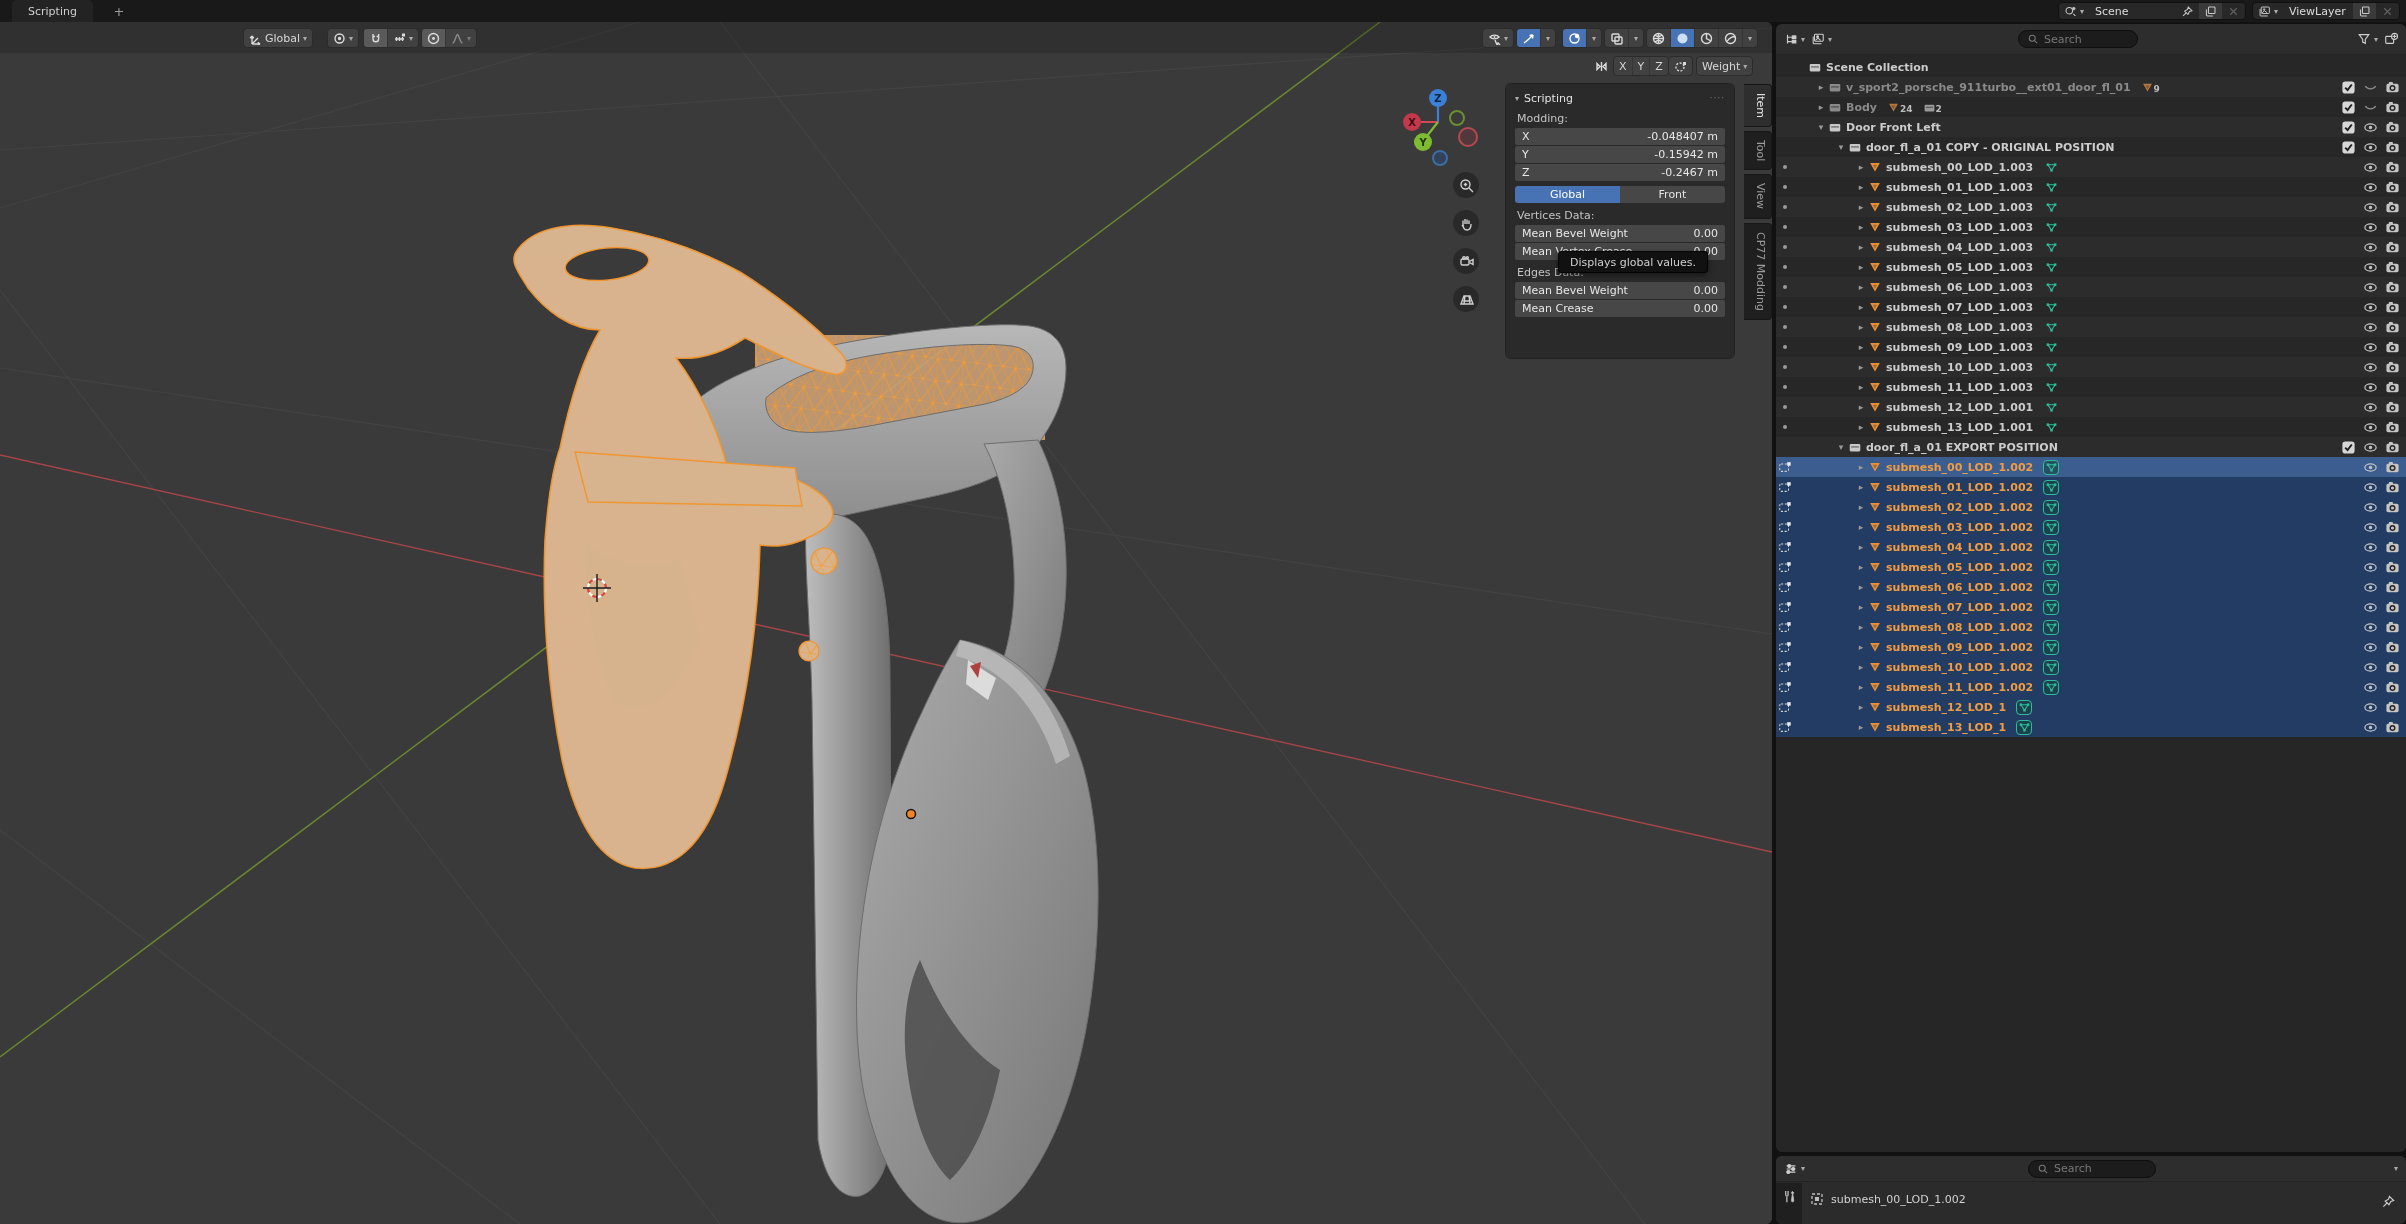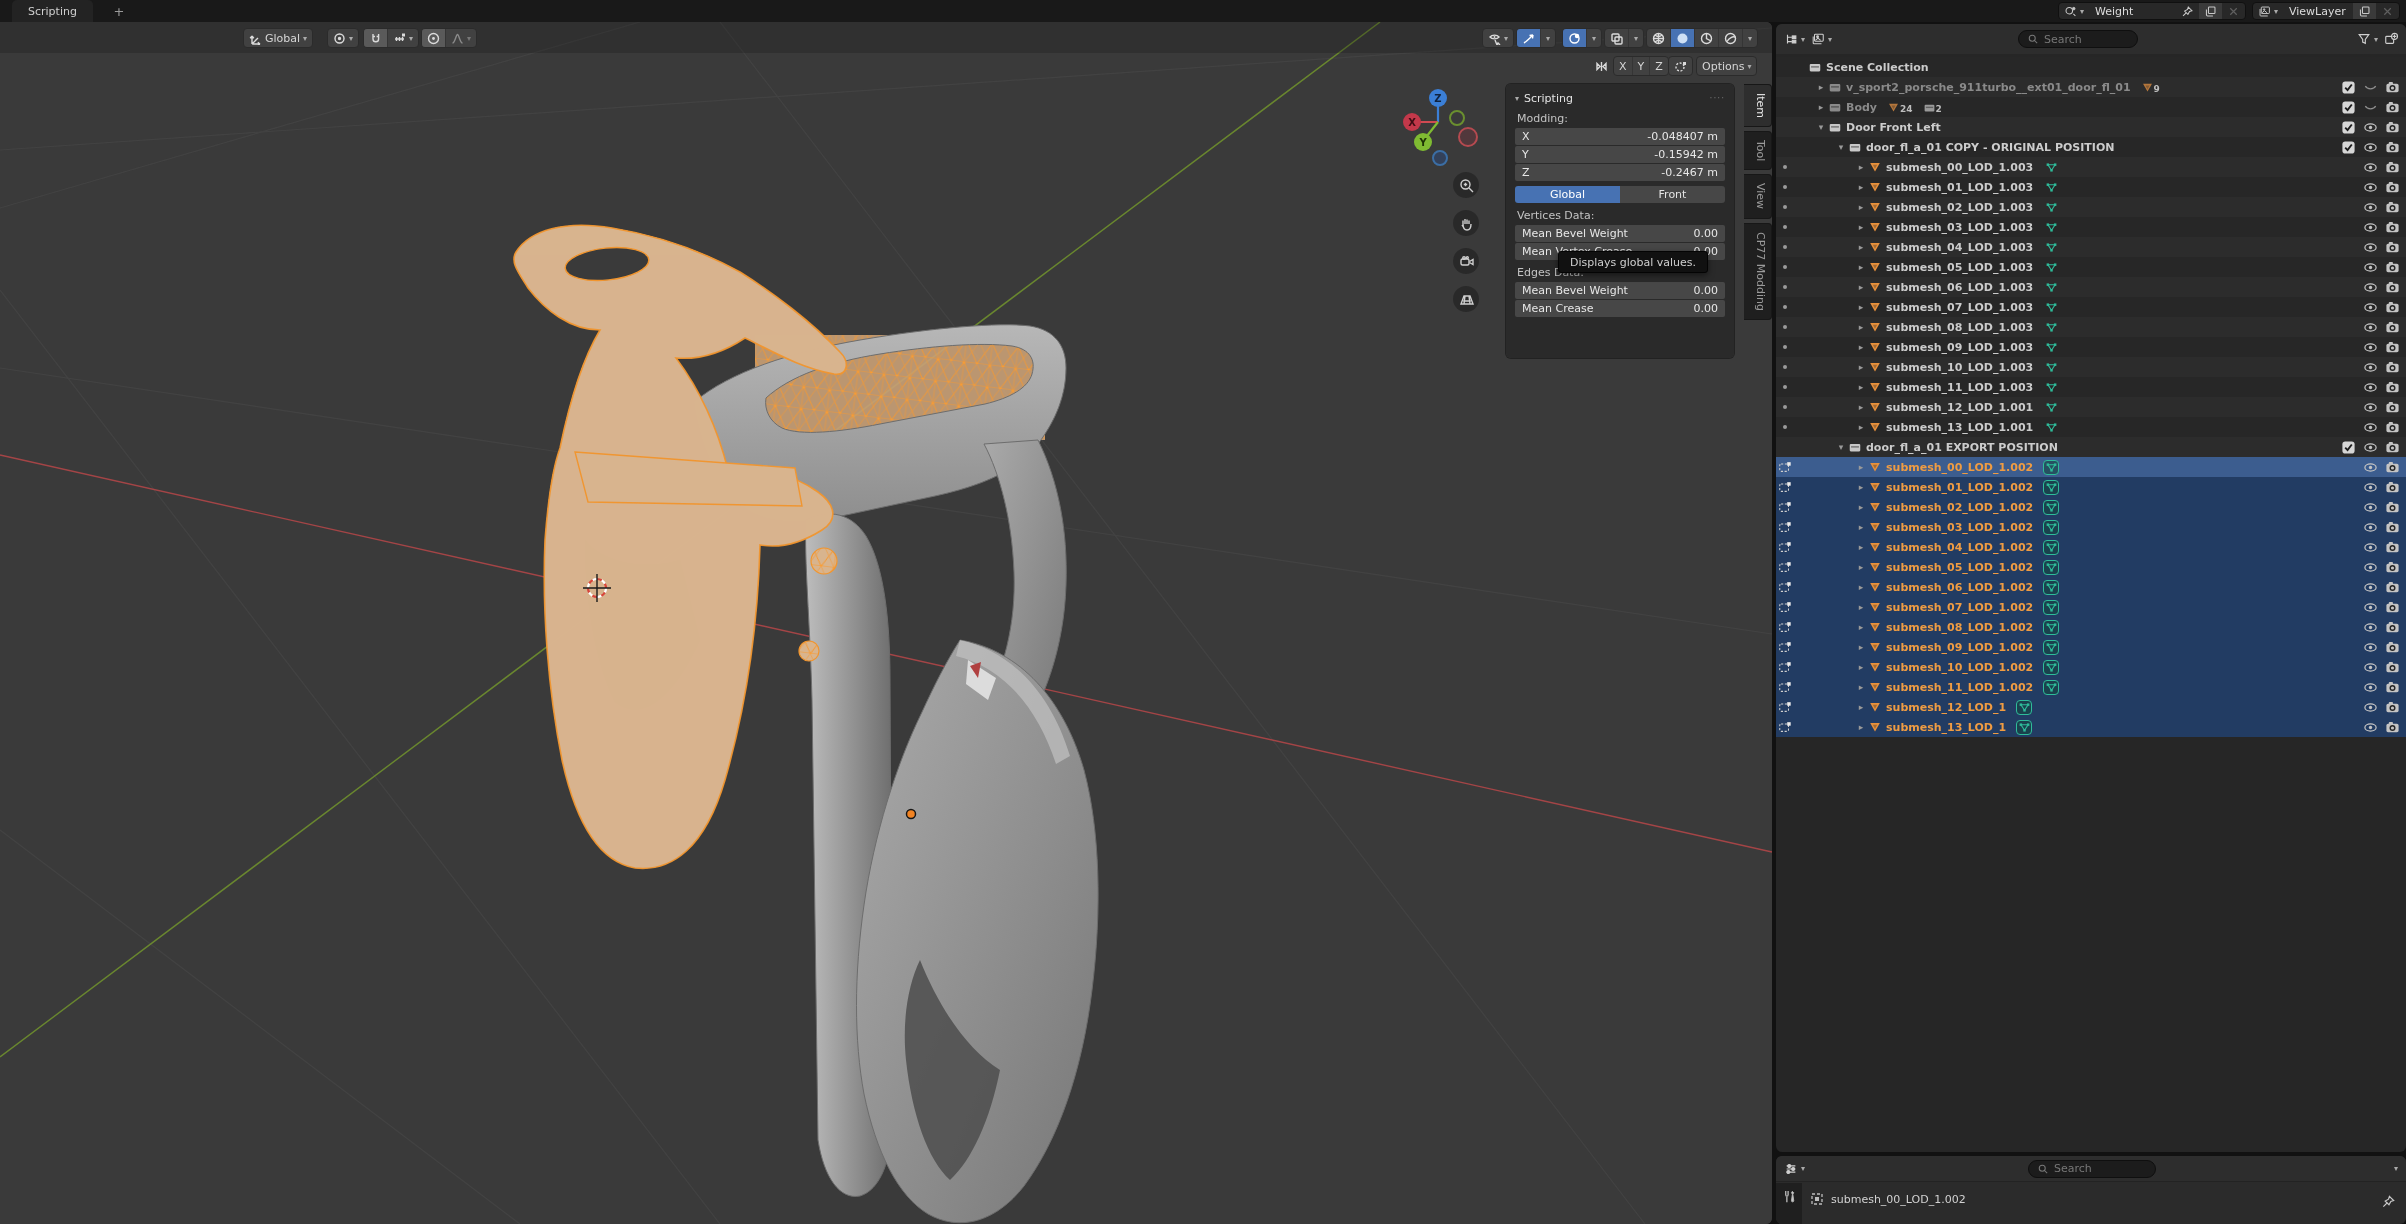--- a/index.html
+++ b/index.html
@@ -187,21 +187,21 @@
         <span>+</span>
       </div>
 
     <div class="id-block" style="left:2058px; width:188px;">
       <div class="seg">
         <svg class="mini-ic" style="fill:none">
             <use href="#sym-scene"></use>
           </svg>
           <span class="chev">▾</span>
       </div>
-      <div class="name">Weight</div>
+      <div class="name">Scene</div>
       <div class="seg">
           <svg class="mini-ic" style="fill:none">
             <use href="#sym-pin"></use>
           </svg>
         </div>
       <div class="seg btn">
           <svg class="mini-ic" style="fill:none">
             <use href="#sym-copy"></use>
           </svg>
         </div>
@@ -478,21 +478,21 @@
     <div class="fgroup fg-row2" style="left:1668px;">
       <div class="cell">
           <svg class="wicon">
             <circle cx="6" cy="7" r="4" stroke-dasharray="2 1.6"></circle>
             <rect x="9" y="2" width="3" height="3" fill="#dadada" stroke="none"></rect>
           </svg>
         </div>
     </div>
     <div class="fgroup fg-row2" style="left:1696px;">
       <div class="cell">
-          <span>Options</span>
+          <span>Weight</span>
           <span class="chev">▾</span>
         </div>
     </div>
 
     <svg style="position:absolute; left:1398px; top:58px;" width="90" height="90">
       <g stroke-width="2.2">
         <line x1="40" y1="42" x2="40" y2="20" stroke="#3b7fd6"></line>
         <line x1="40" y1="42" x2="15" y2="42" stroke="#cf4a52"></line>
         <line x1="40" y1="42" x2="25" y2="61" stroke="#7fbb32"></line>
       </g>

